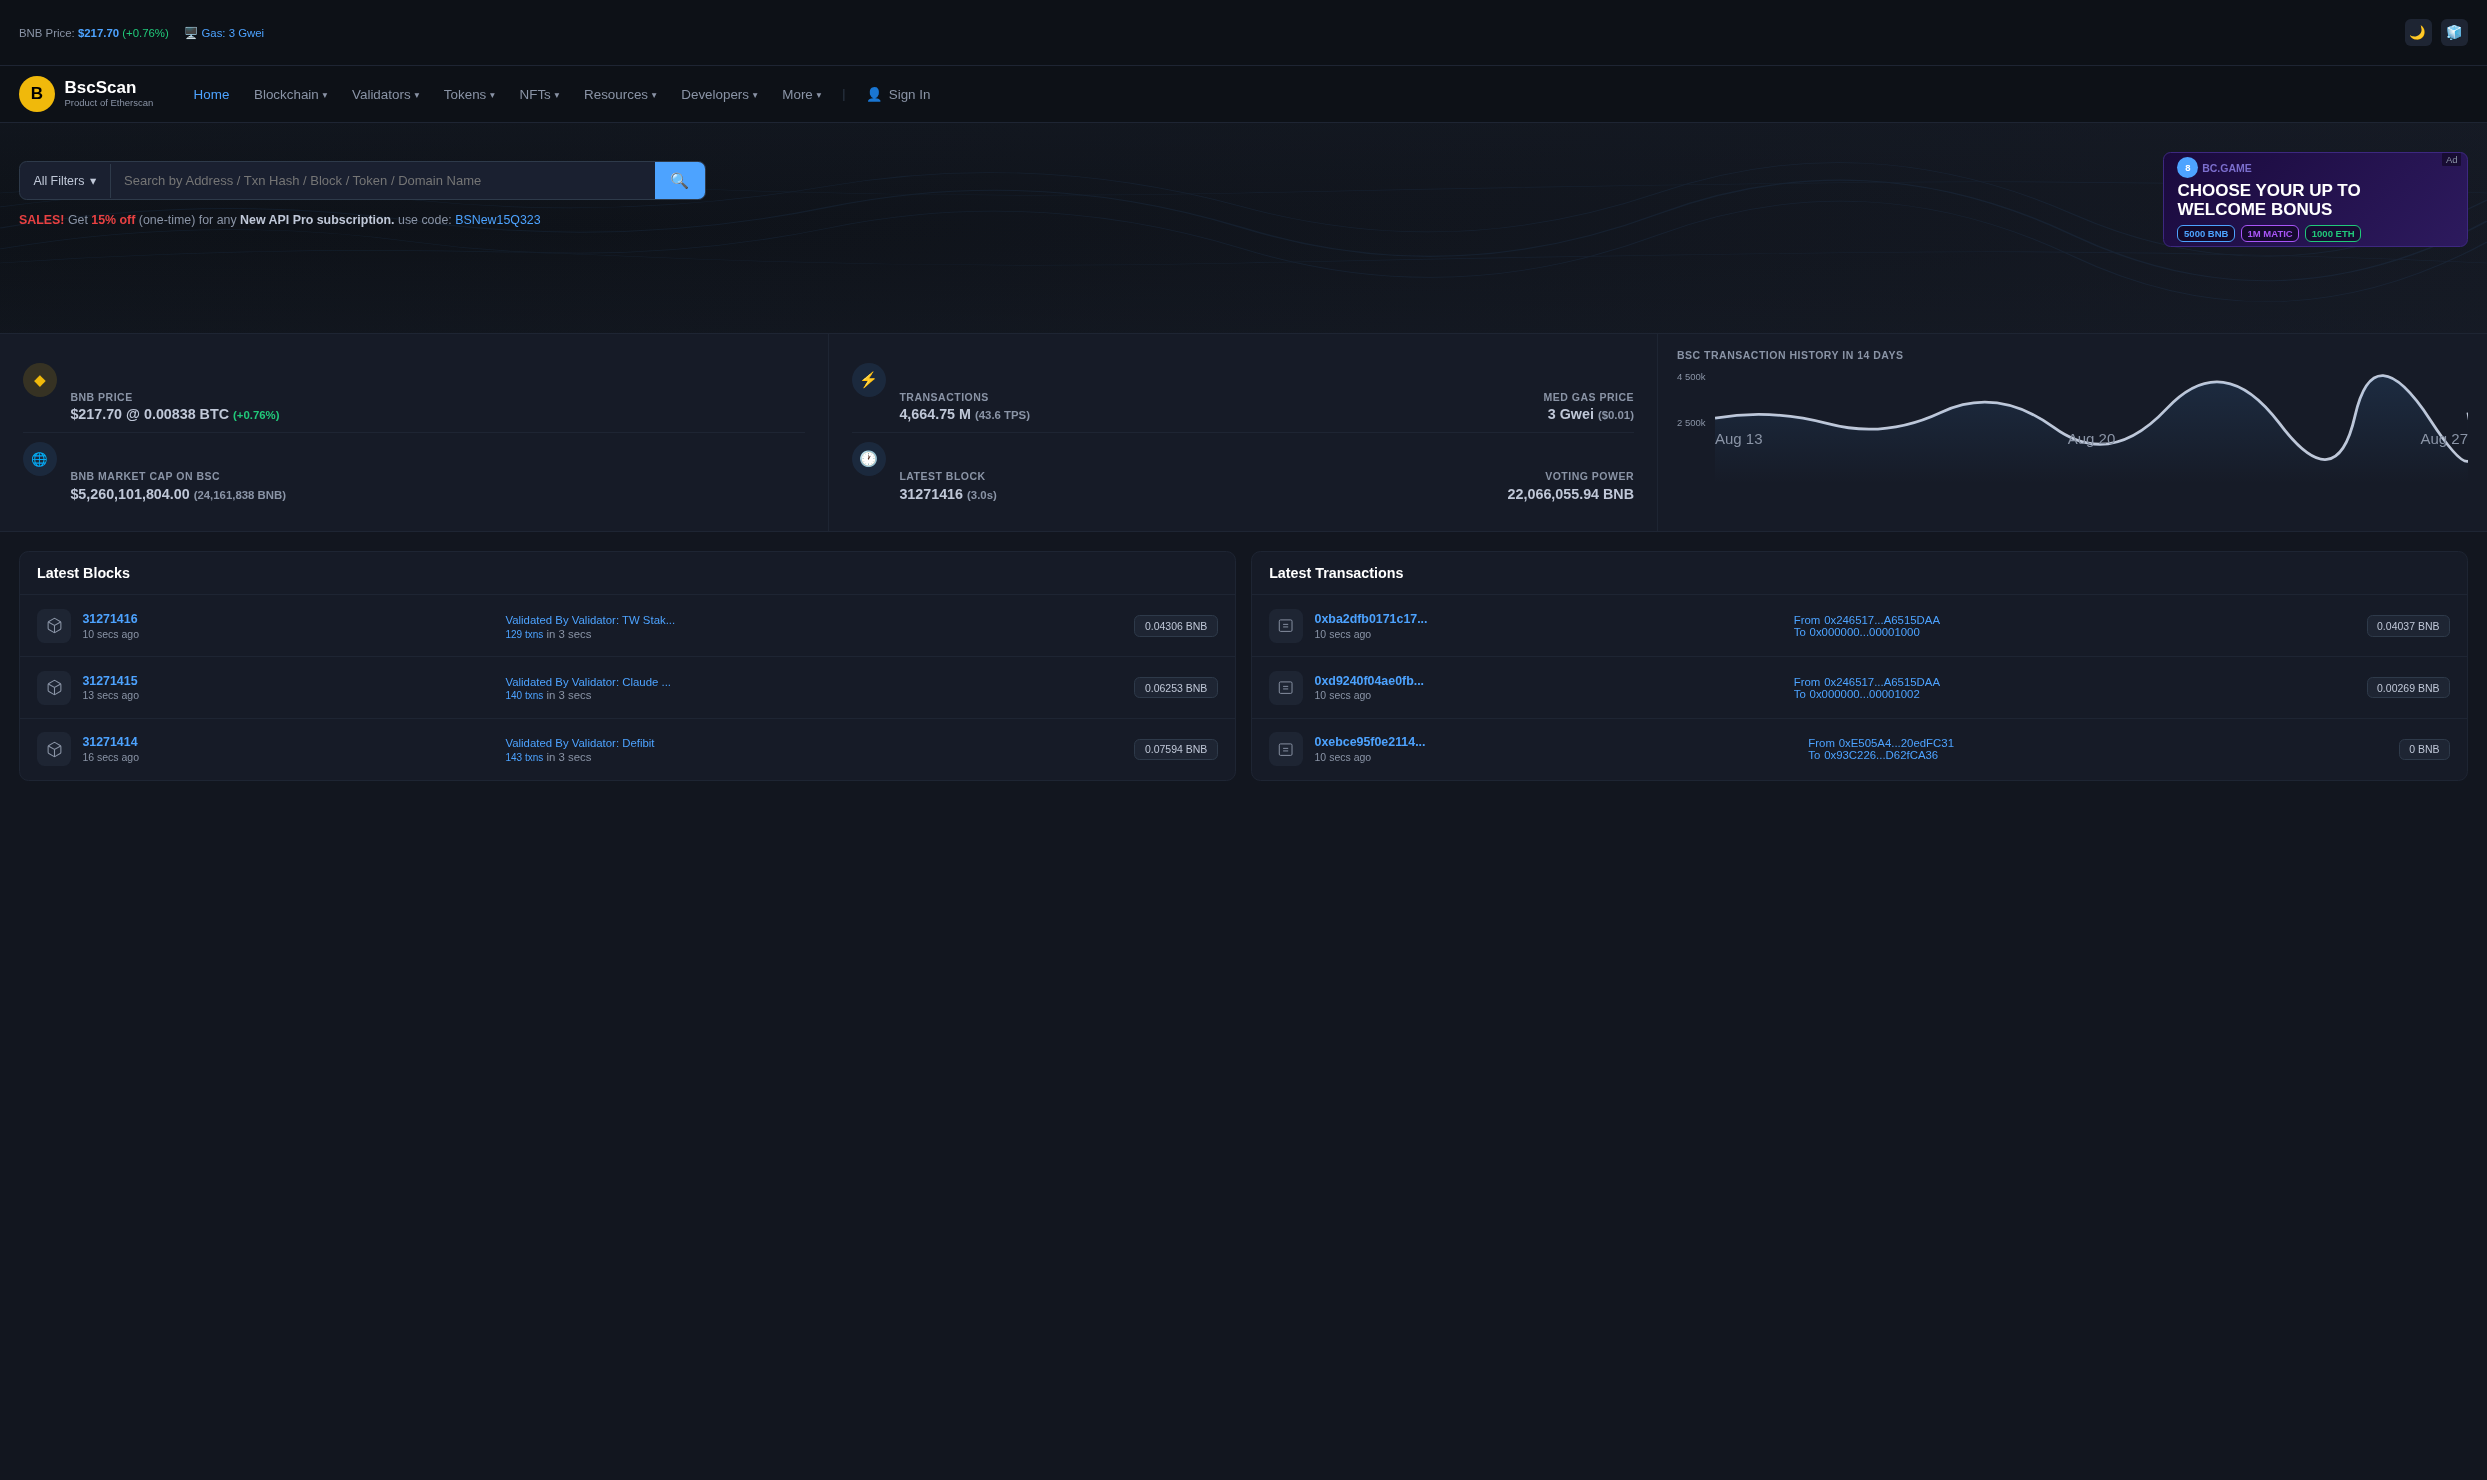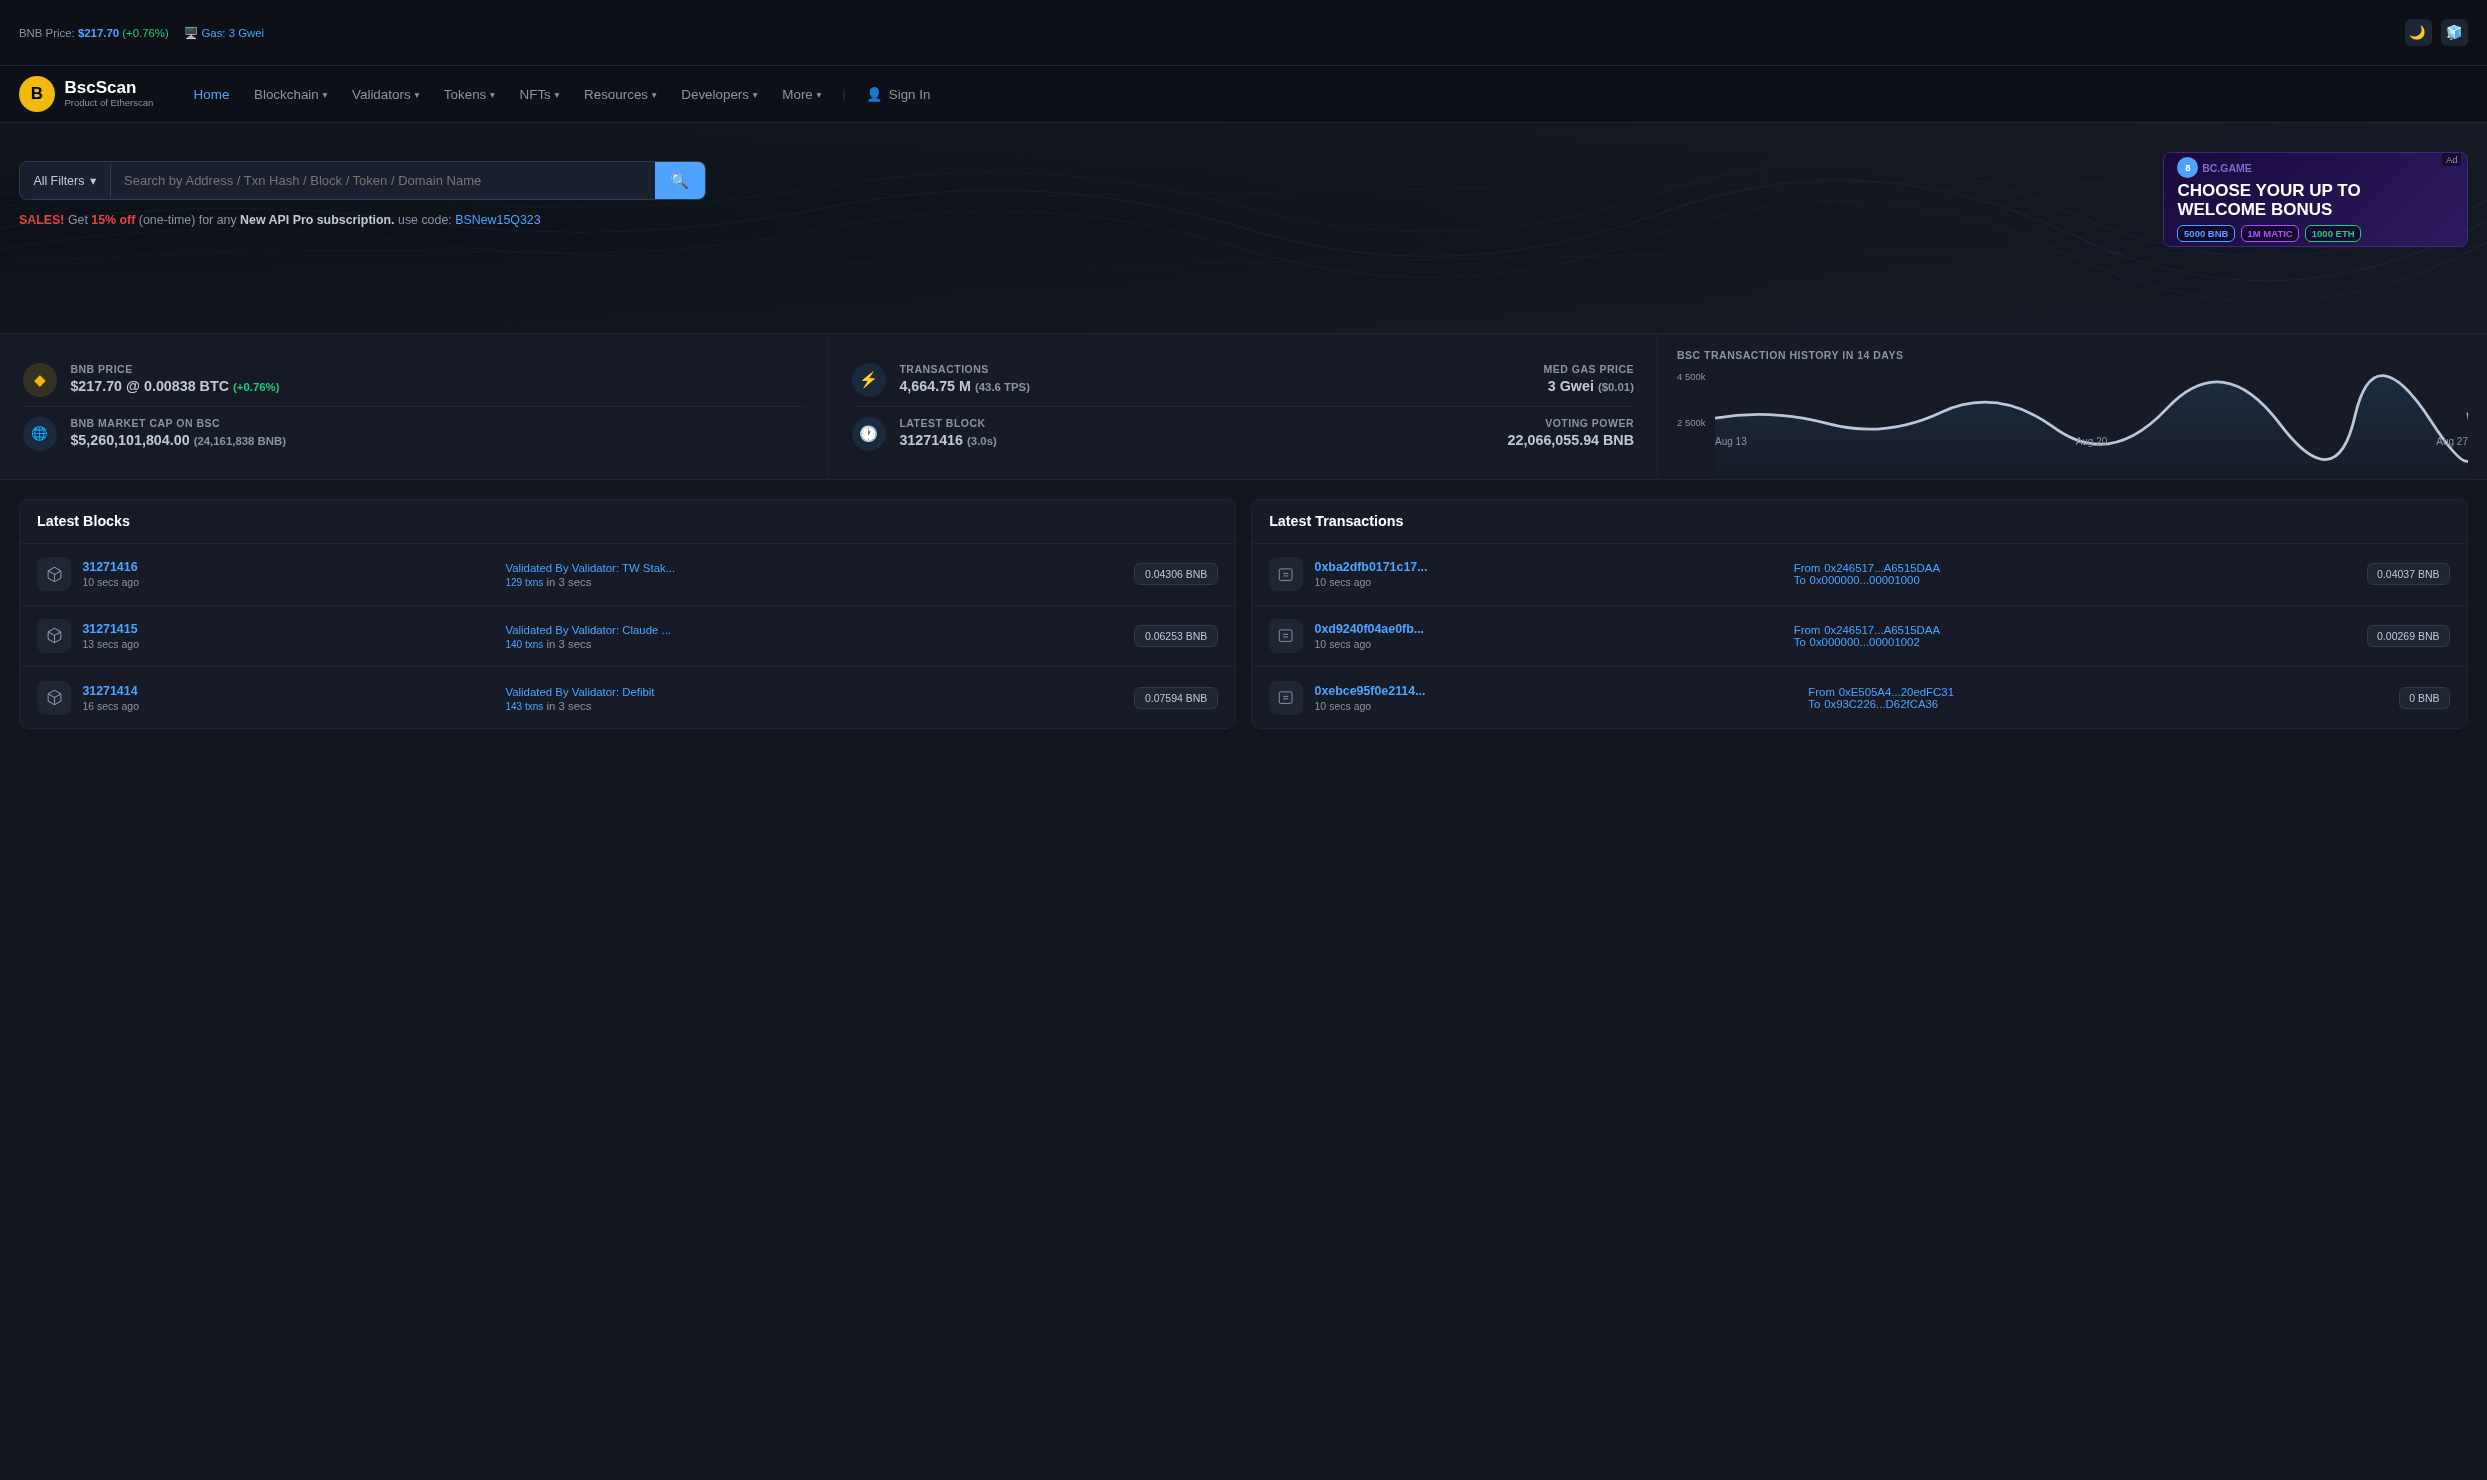--- a/index.html
+++ b/index.html
@@ -216,21 +216,21 @@
       display: flex; align-items: center; justify-content: center;
       font-size: 15.3px;
       flex-shrink: 0;
     }
     .stats-icon.bnb { background: rgba(240,185,11,0.15); color: #f0b90b; }
     .stats-icon.globe { background: rgba(77,163,255,0.1); color: #4da3ff; font-size: 13.4px; }
     .stats-icon.tx { background: rgba(77,163,255,0.1); color: #4da3ff; }
     .stats-icon.clock { background: rgba(77,163,255,0.1); color: #4da3ff; }
     .stat-label {
       font-size: 10.5px; color: #8a94a6; text-transform: uppercase;
-      letter-spacing: 0.5px; margin-bottom: 3.8px; font-weight: 600;
+      letter-spacing: 0.5px; margin-bottom: 3.8px; font-weight: 600; margin-top: 28px;
     }
     .stat-value {
       font-size: 14.3px; color: #c0c8d8; font-weight: 600;
     }
     .stat-value .green { color: #21c97a; font-size: 11.4px; }
     .stat-value .muted { color: #8a94a6; font-size: 11.4px; }
 
     
     .chart-col {
       padding: 15.3px 19px;
@@ -245,21 +245,21 @@
       height: 76px;
     }
     .chart-labels-y {
       position: absolute; left: 0; top: 0; bottom: 19px;
       display: flex; flex-direction: column; justify-content: space-between;
       font-size: 9.5px; color: #8a94a6;
     }
     .chart-labels-x {
       position: absolute; bottom: 0; left: 38px; right: 0;
       display: flex; justify-content: space-between;
-      font-size: 10px; color: #8a94a6;
+      font-size: 15px; color: #8a94a6;
     }
     .chart-svg {
       position: absolute; left: 38px; right: 0; top: 0; bottom: 19px;
     }
 
     
     .latest-sections {
       display: grid;
       grid-template-columns: 1fr 1fr;
       gap: 15.3px;

